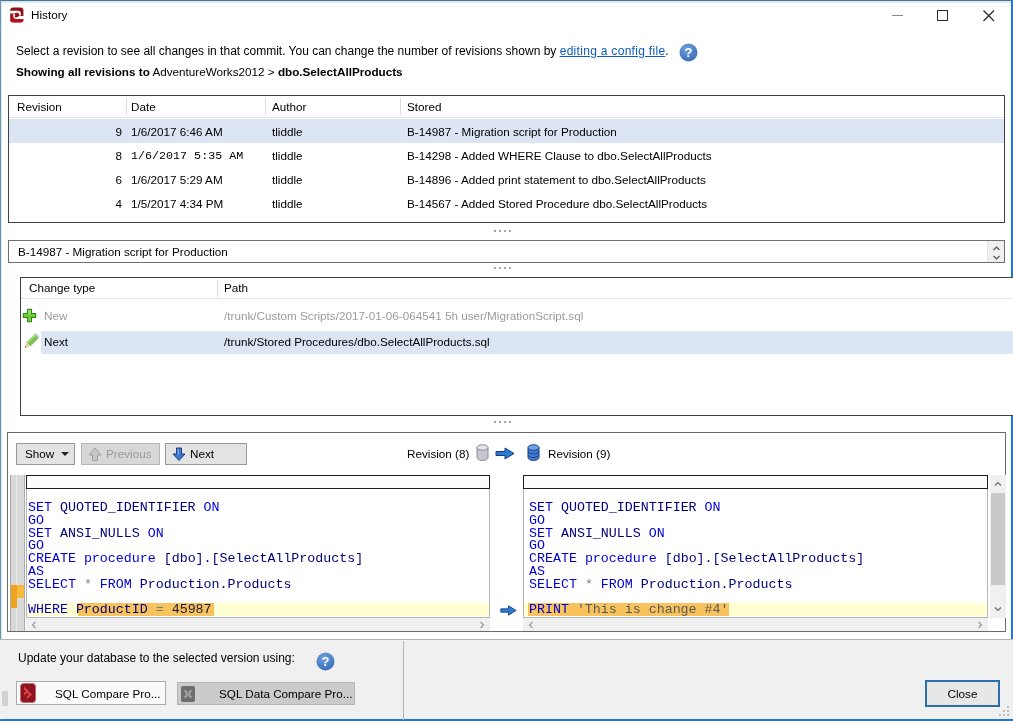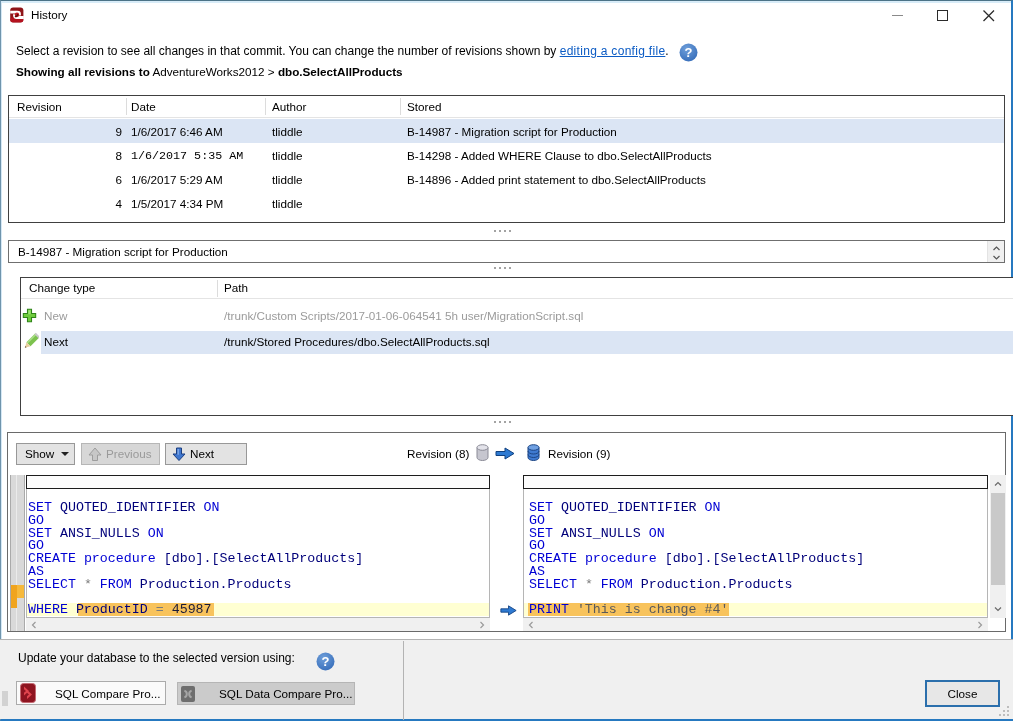--- a/index.html
+++ b/index.html
@@ -86,20 +86,21 @@
   <div class="abs" style="left:0; top:71px; width:995px; height:24px;">
     <div class="abs t12" style="left:0; top:6px; width:113px; text-align:right;">6</div>
     <div class="abs t12" style="left:122px; top:6px;">1/6/2017 5:29 AM</div>
     <div class="abs t12" style="left:263px; top:6px;">tliddle</div>
     <div class="abs t12" style="left:398px; top:6px;">B-14896 - Added print statement to dbo.SelectAllProducts</div>
   </div>
   <div class="abs" style="left:0; top:95px; width:995px; height:24px;">
     <div class="abs t12" style="left:0; top:6px; width:113px; text-align:right;">4</div>
     <div class="abs t12" style="left:122px; top:6px;">1/5/2017 4:34 PM</div>
     <div class="abs t12" style="left:263px; top:6px;">tliddle</div>
+    <div class="abs t12" style="left:398px; top:6px;">B-14567 - Added Stored Procedure dbo.SelectAllProducts</div>
   </div>
 </div>
 
 <div class="dots" style="left:494px; top:230px;">
     <span></span>
     <span></span>
     <span></span>
     <span></span>
   </div>
 

